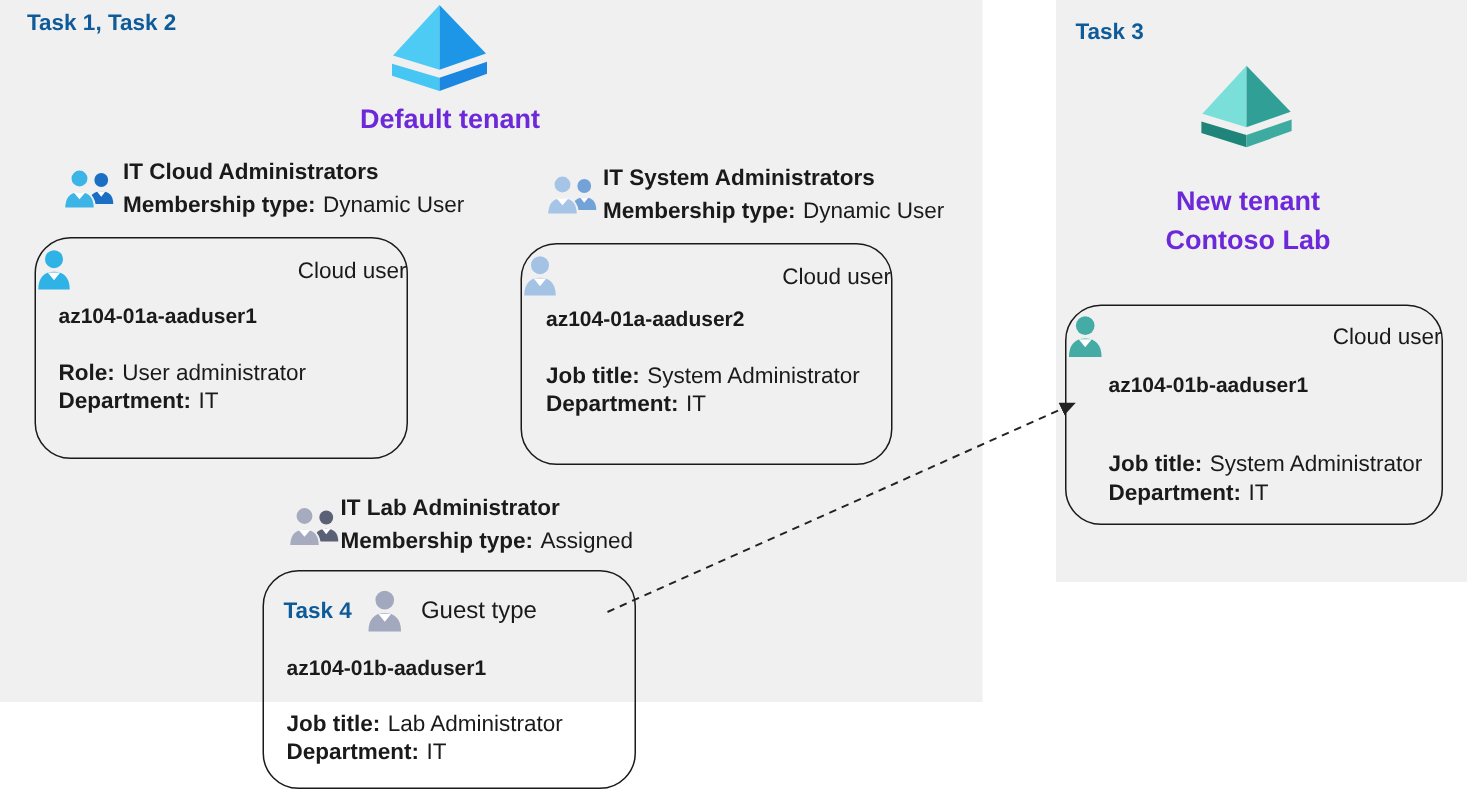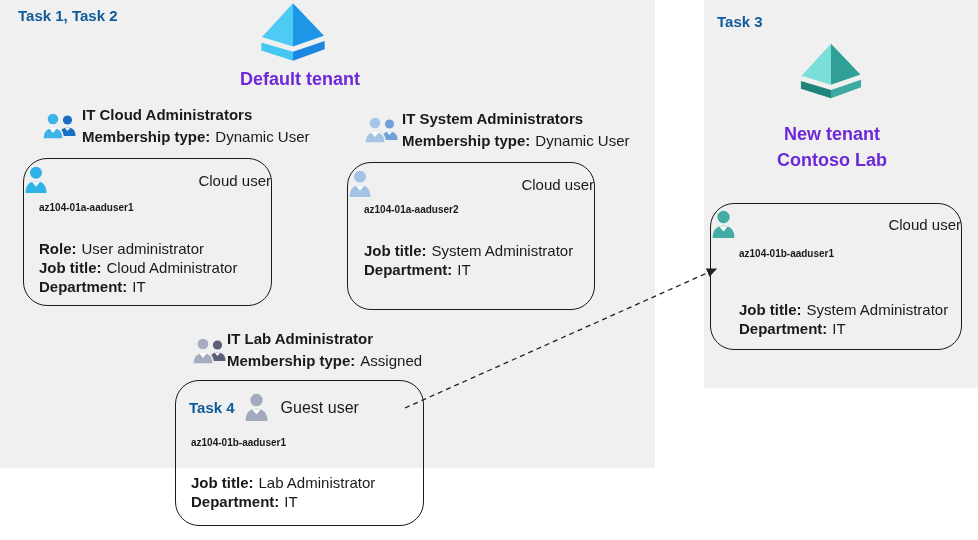--- a/index.html
+++ b/index.html
@@ -41,21 +41,21 @@
     justify-content:space-between;align-items:center;gap:8px;
   }
   .card-head .utype{font-size:15px;white-space:nowrap;}
   .card-head-left{
     position:absolute;display:flex;align-items:center;gap:9px;
   }
   .card-head-left .tlabel{
     font-size:15px;font-weight:bold;color:var(--task-blue,#0f5b99);white-space:nowrap;
   }
   .card-name{
-    position:absolute;font-size:10px;font-weight:bold;white-space:nowrap;
+    position:absolute;font-size:14px;font-weight:bold;white-space:nowrap;
   }
   .card-fields{position:absolute;font-size:15px;}
   .field{line-height:19px;white-space:nowrap;}
   .field b{margin-right:5px;}
 
   svg{display:block;}
   #arrow-overlay{position:absolute;left:0;top:0;pointer-events:none;}
 </style>
 </head>
 <body>
@@ -142,21 +142,20 @@
           <circle cx="12" cy="6.8" r="6"></circle>
           <path d="M1.5 27 C1.5 18.8 5.8 15.2 12 15.2 C18.2 15.2 22.5 18.8 22.5 27 Z"></path>
         </g>
         <polygon points="7.8,15.6 12,20.8 16.2,15.6" fill="#ffffff"></polygon>
       </svg>
       <span class="utype">Cloud user</span>
     </div>
     <div class="card-name" style="left:15px;top:43px;">az104-01a-aaduser1</div>
     <div class="card-fields" style="left:15px;top:80px;">
       <div class="field"><b>Role:</b><span>User administrator</span></div>
-      <div class="field"><b>Job title:</b><span>Cloud Administrator</span></div>
       <div class="field"><b>Department:</b><span>IT</span></div>
     </div>
   </div>
 
   <div class="card" style="left:347px;top:162px;width:246px;height:146px;">
     <div class="card-head" style="top:7px;">
       <svg width="24" height="28" viewBox="0 0 24 28">
         <g style="fill:var(--cloud-user-steel,#a3c2e4)">
           <circle cx="12" cy="6.8" r="6"></circle>
           <path d="M1.5 27 C1.5 18.8 5.8 15.2 12 15.2 C18.2 15.2 22.5 18.8 22.5 27 Z"></path>
@@ -175,21 +174,21 @@
   <div class="card" style="left:175px;top:380px;width:247px;height:144px;">
     <div class="card-head-left" style="left:13px;top:12px;">
       <span class="tlabel">Task 4</span>
       <svg width="25" height="29" viewBox="0 0 24 28">
         <g style="fill:var(--guest-user-gray,#a2a8bd)">
           <circle cx="12" cy="6.8" r="6"></circle>
           <path d="M1.5 27 C1.5 18.8 5.8 15.2 12 15.2 C18.2 15.2 22.5 18.8 22.5 27 Z"></path>
         </g>
         <polygon points="7.8,15.6 12,20.8 16.2,15.6" fill="#ffffff"></polygon>
       </svg>
-      <span class="utype" style="margin-left:3px;">Guest user</span>
+      <span class="utype" style="margin-left:3px;">Guest type</span>
     </div>
     <div class="card-name" style="left:15px;top:56px;">az104-01b-aaduser1</div>
     <div class="card-fields" style="left:15px;top:92px;">
       <div class="field"><b>Job title:</b><span>Lab Administrator</span></div>
       <div class="field"><b>Department:</b><span>IT</span></div>
     </div>
   </div>
 
   <div id="right-panel" class="panel">
     <div class="task-label" style="left:13px;top:13px;">Task 3</div>

